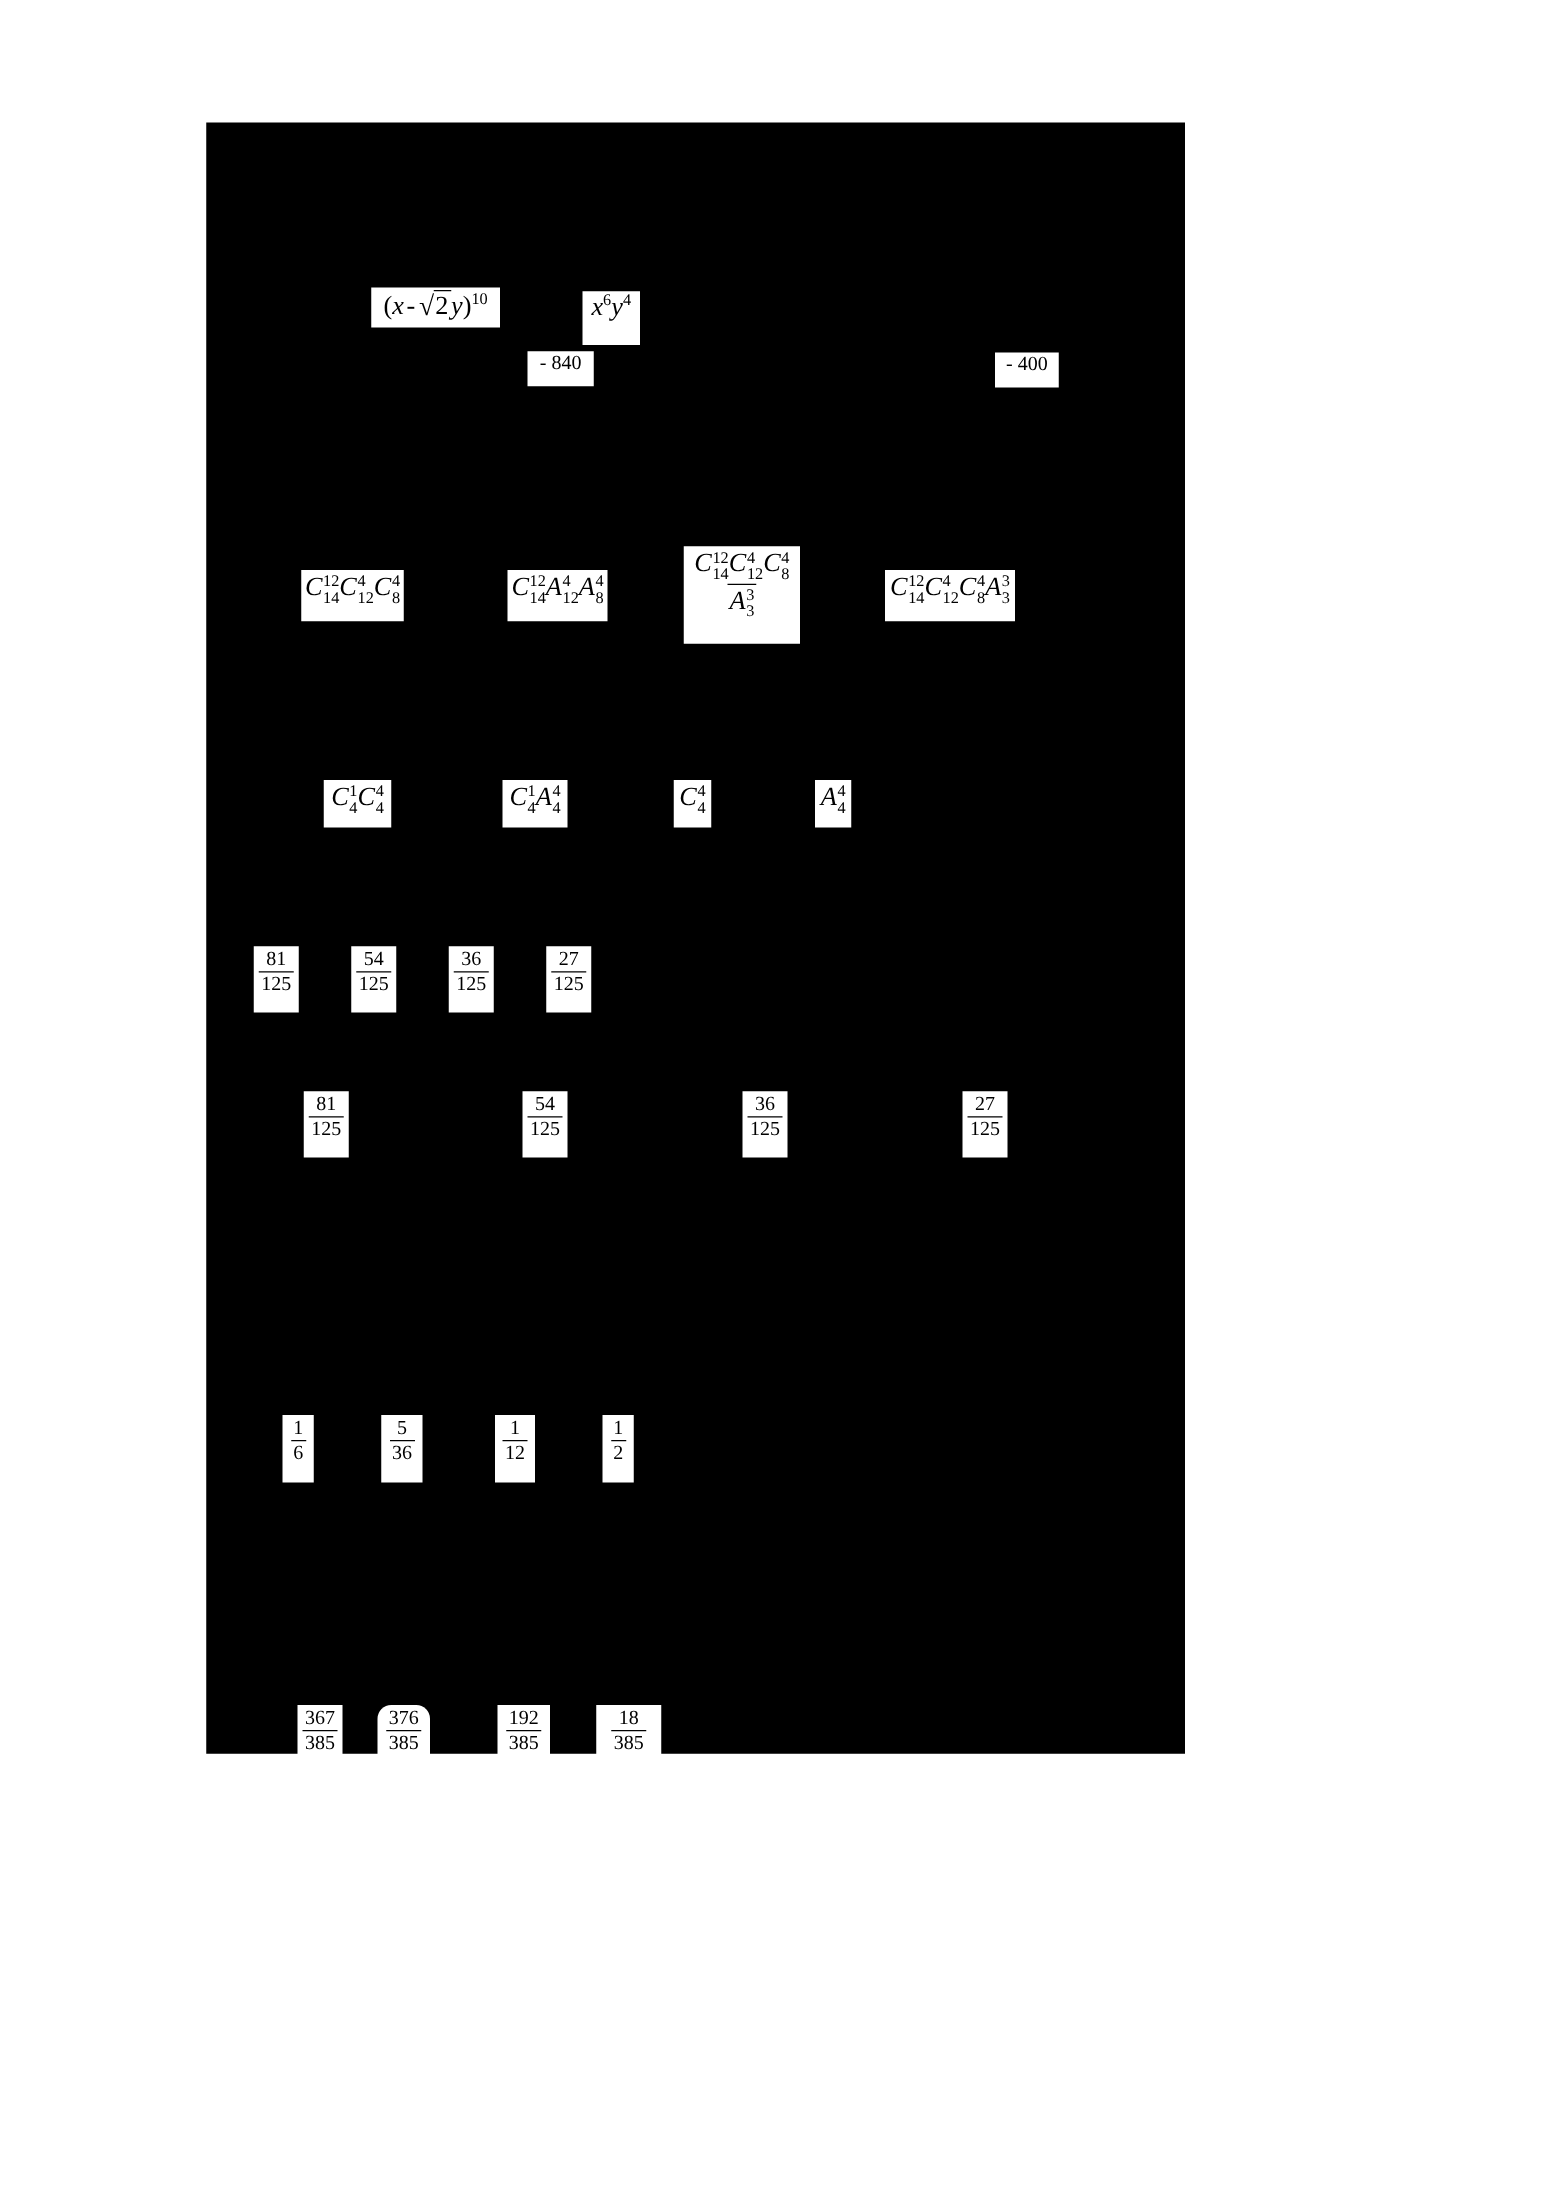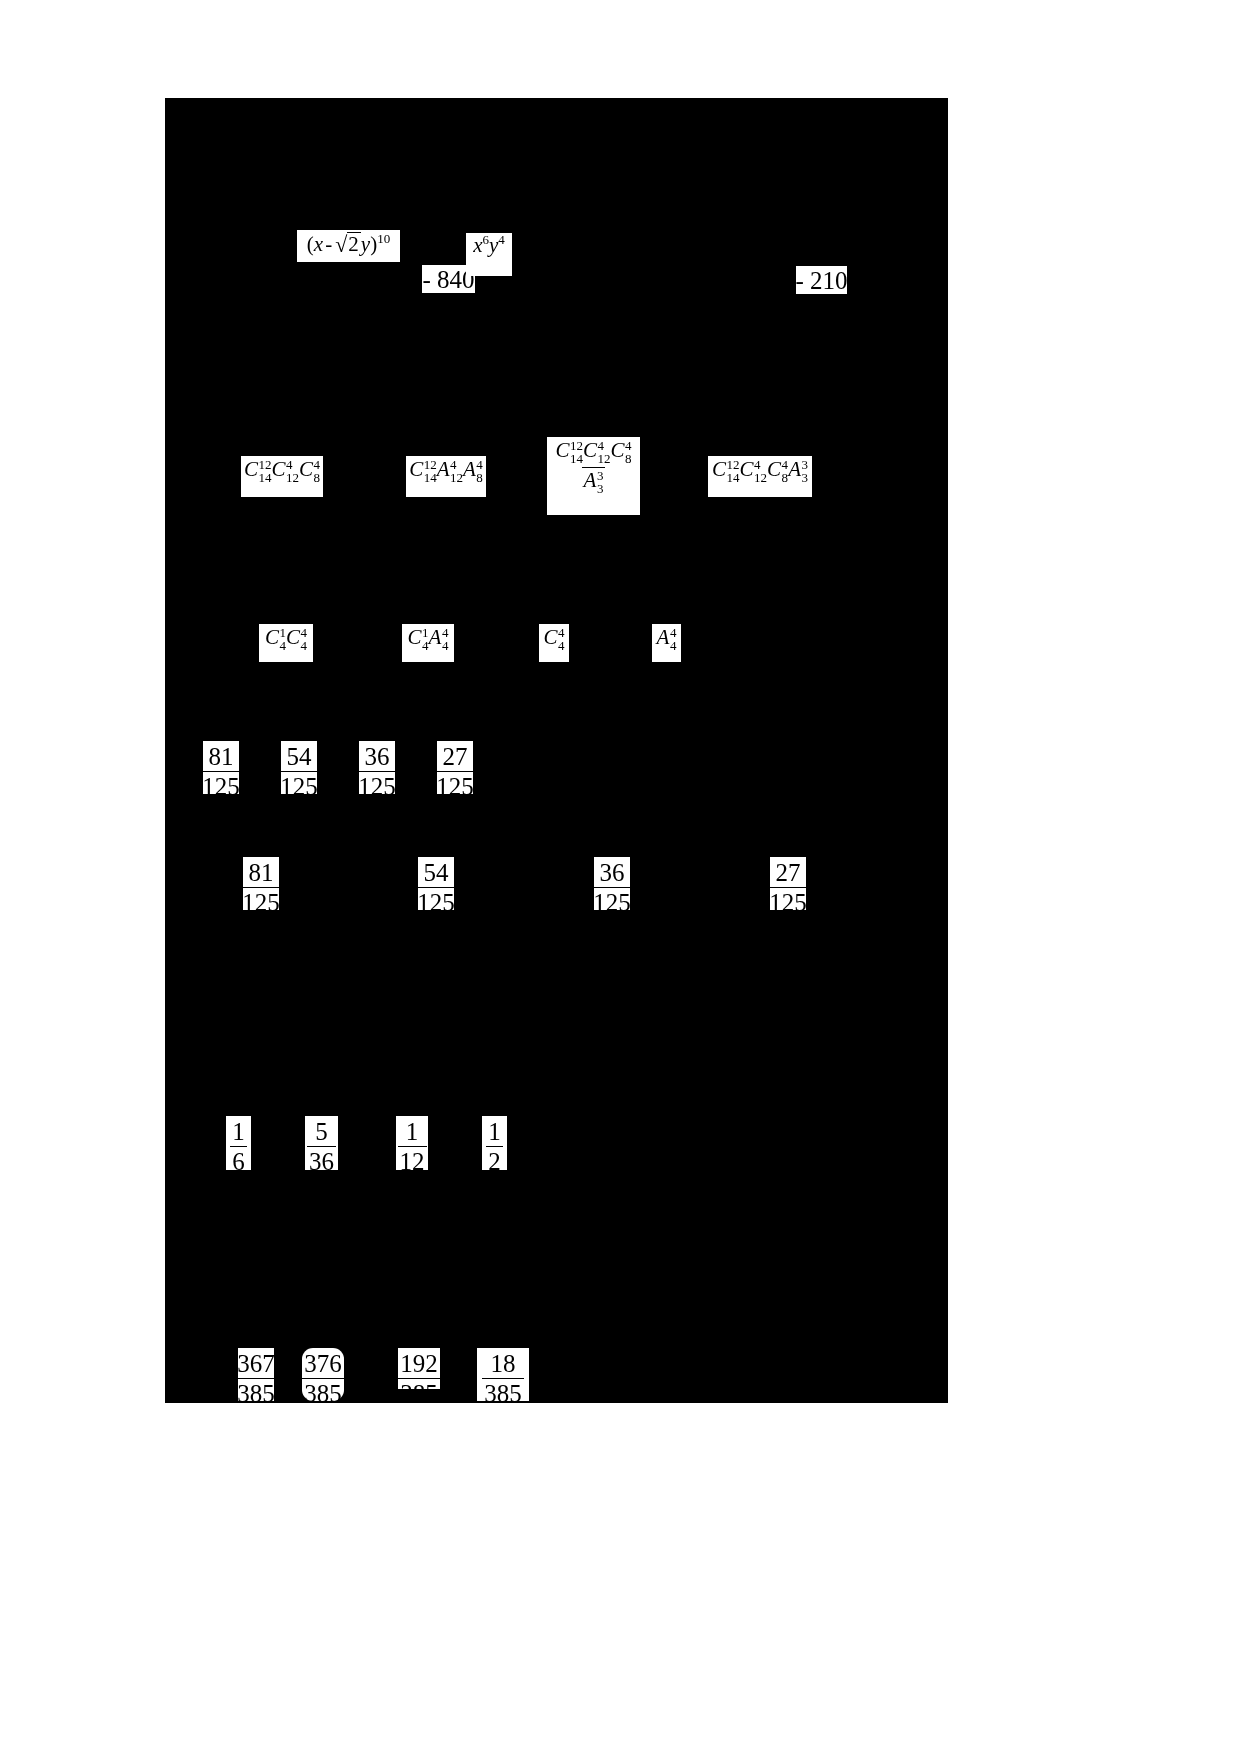--- a/index.html
+++ b/index.html
@@ -34,21 +34,22 @@
     line-height: 1.0;
     white-space: nowrap;
     padding: 2px 3px 3px 3px;
     box-sizing: border-box;
     display: flex;
     align-items: flex-start;
     justify-content: center;
   }
 
   .chip.plain {
-    font-size: 25px;
+    font-size: 16px;
+    margin-top: 16px;
   }
 
   .chip.math {
     font-size: 21px;
     font-style: italic;
   }
 
   
   .mvar {
     font-style: italic;
@@ -134,21 +135,21 @@
 </div>
 
 <div class="chip plain" style="left:422px; top:265px; width:53px; height:28px;">- 840</div>
 
 <div class="chip math" style="left:466px; top:233px; width:46px; height:43px;">
   <span>
     <span class="mvar">x</span><span class="sup">6</span><span class="mvar">y</span><span class="sup">4</span>
   </span>
 </div>
 
-<div class="chip plain" style="left:796px; top:266px; width:51px; height:28px;">- 210</div>
+<div class="chip plain" style="left:796px; top:266px; width:51px; height:28px;">- 400</div>
 
 <div class="chip math" style="left:241px; top:456px; width:82px; height:41px;">
   <span>
     <span class="mvar">C</span><span class="idx"><span class="up">12</span><span class="dn">14</span></span><span class="mvar">C</span><span class="idx"><span class="up">4</span><span class="dn">12</span></span><span class="mvar">C</span><span class="idx"><span class="up">4</span><span class="dn">8</span></span>
   </span>
 </div>
 
 <div class="chip math" style="left:406px; top:456px; width:80px; height:41px;">
   <span>
     <span class="mvar">C</span><span class="idx"><span class="up">12</span><span class="dn">14</span></span><span class="mvar">A</span><span class="idx"><span class="up">4</span><span class="dn">12</span></span><span class="mvar">A</span><span class="idx"><span class="up">4</span><span class="dn">8</span></span>

